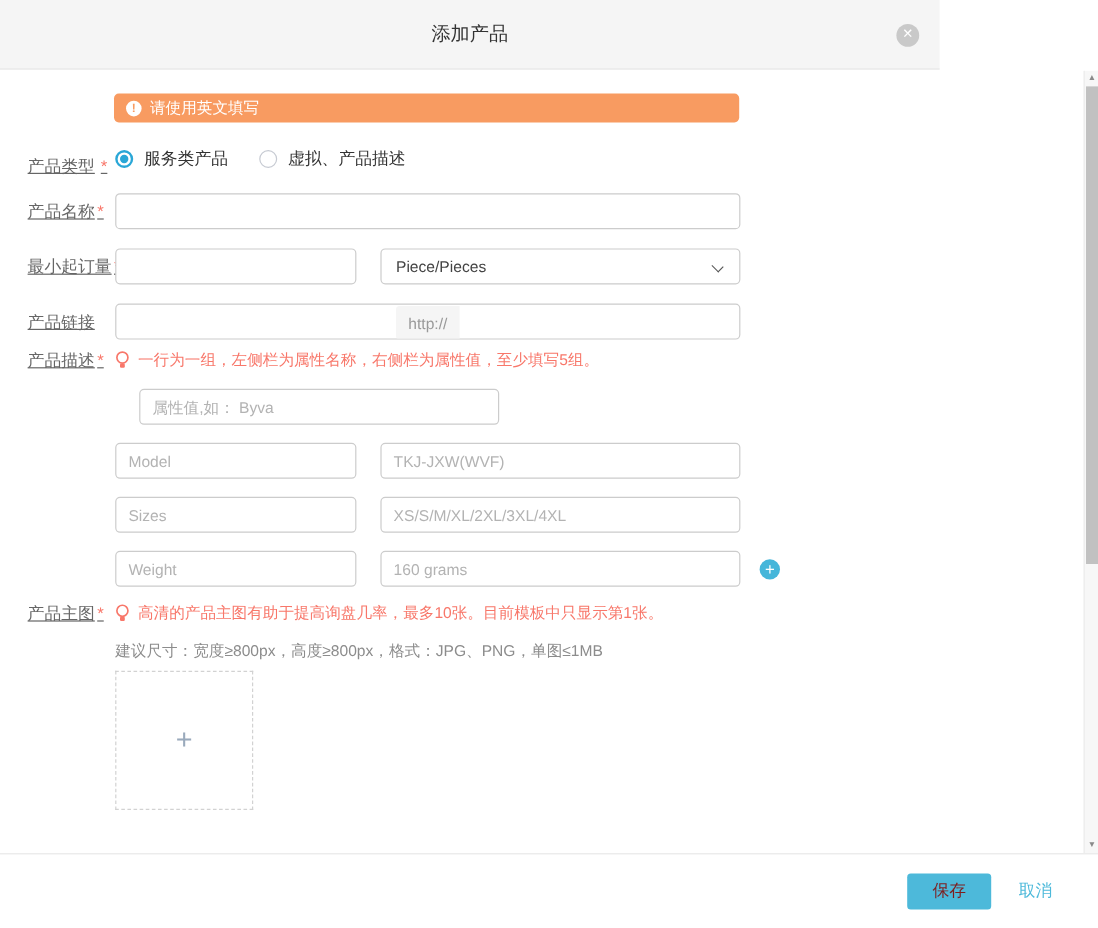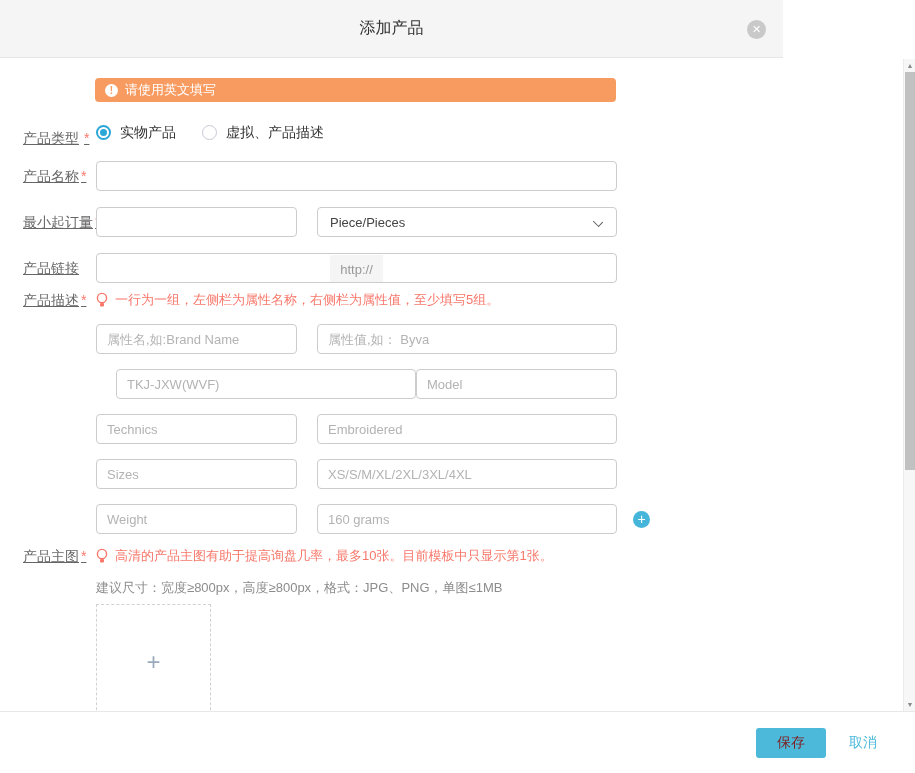--- a/index.html
+++ b/index.html
@@ -164,21 +164,21 @@
       <span>请使用英文填写</span>
     </div>
 
     <div class="row mt21">
       <div class="row-label label-top" style="padding-top:6px;">
         <span>产品类型</span><span class="req spaced">*</span>
       </div>
       <div class="fields radio-row" style="padding-top:0;">
         <div class="radio-opt selected">
           <span class="radio-circle"></span>
-          <span class="radio-text">实物产品</span>
+          <span class="radio-text">服务类产品</span>
         </div>
         <div class="radio-opt">
           <span class="radio-circle"></span>
           <span class="radio-text">虚拟、产品描述</span>
         </div>
       </div>
     </div>
 
     <div class="row mt14">
       <div class="row-label">
@@ -223,30 +223,25 @@
           <span class="bulb-icon">
             <svg width="12" height="16" viewBox="0 0 12 16">
                 <circle cx="6" cy="6" r="4.6" fill="none" stroke="#f8776a" stroke-width="1.4"></circle>
                 <rect x="4" y="11" width="4" height="3.4" rx="1" fill="#f8776a"></rect>
               </svg>
           </span>
           <span>一行为一组，左侧栏为属性名称，右侧栏为属性值，至少填写5组。</span>
         </div>
 
         <div class="attr-row">
-          <input class="ipt attr-left" type="text" placeholder="属性名,如:Brand Name" style="">
           <input class="ipt attr-right" type="text" placeholder="属性值,如： Byva" style="">
         </div>
         <div class="attr-row">
+          <input class="ipt attr-left" type="text" placeholder="Model" style="">
           <input class="ipt attr-right" type="text" placeholder="TKJ-JXW(WVF)" style="">
-          <input class="ipt attr-left" type="text" placeholder="Model" style="">
-        </div>
-        <div class="attr-row">
-          <input class="ipt attr-left" type="text" placeholder="Technics" style="">
-          <input class="ipt attr-right" type="text" placeholder="Embroidered" style="">
         </div>
         <div class="attr-row">
           <input class="ipt attr-left" type="text" placeholder="Sizes" style="">
           <input class="ipt attr-right" type="text" placeholder="XS/S/M/XL/2XL/3XL/4XL" style="">
         </div>
         <div class="attr-row">
           <input class="ipt attr-left" type="text" placeholder="Weight" style="">
           <input class="ipt attr-right" type="text" placeholder="160 grams" style="">
           <span class="add-attr-btn">+</span>
         </div>

